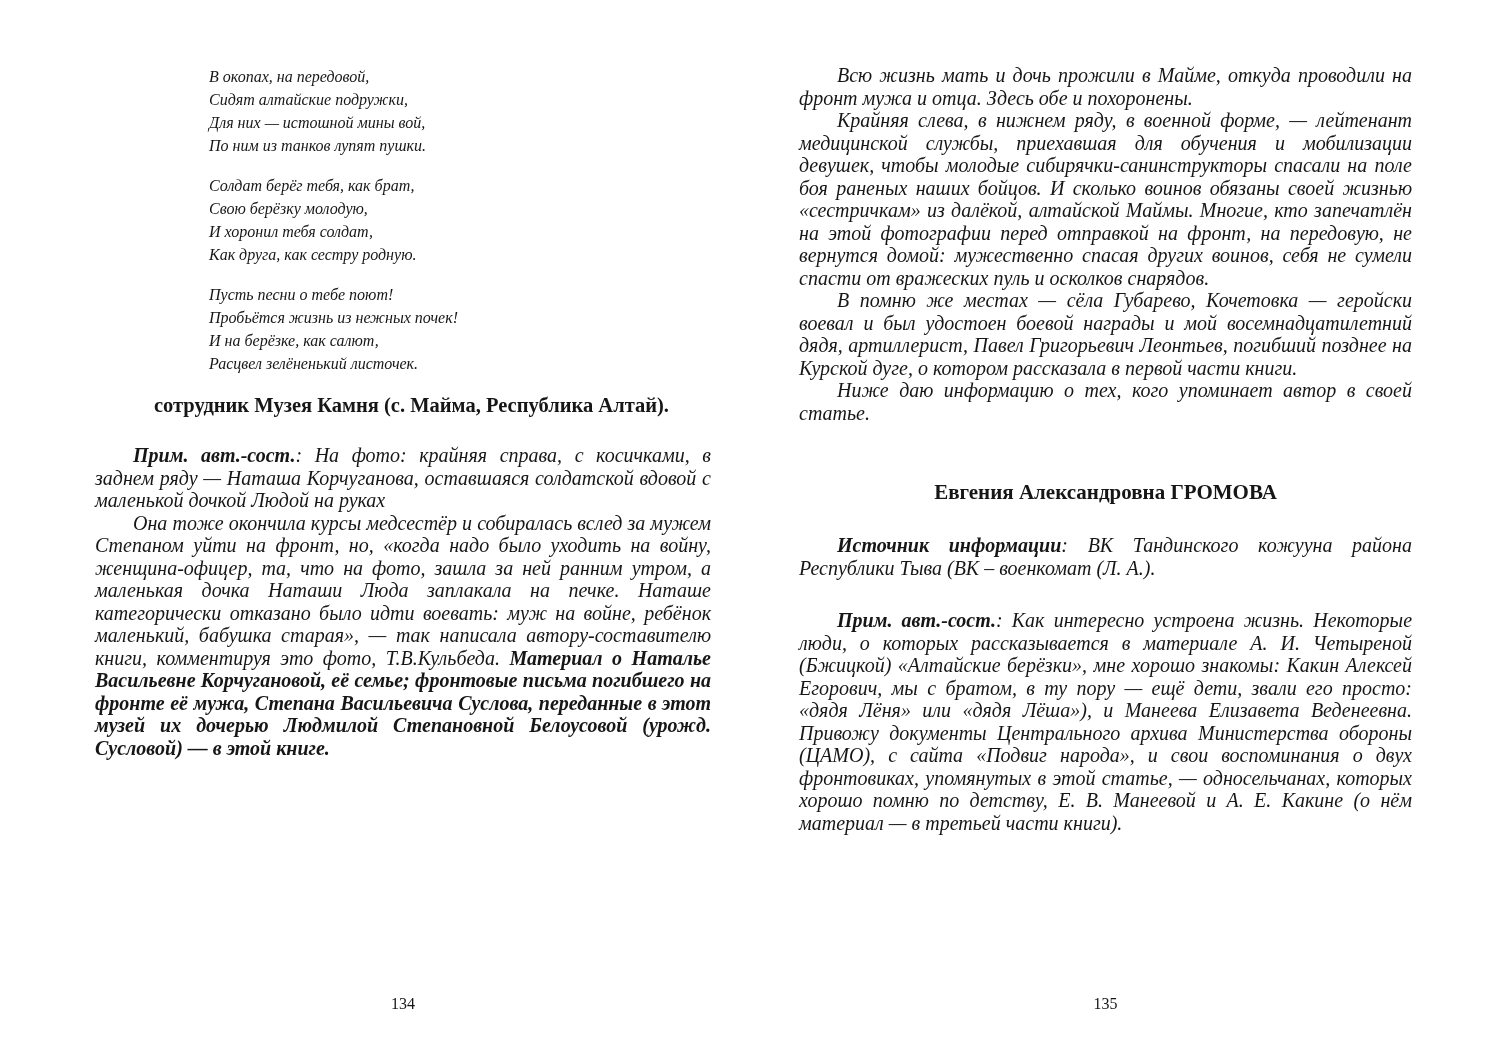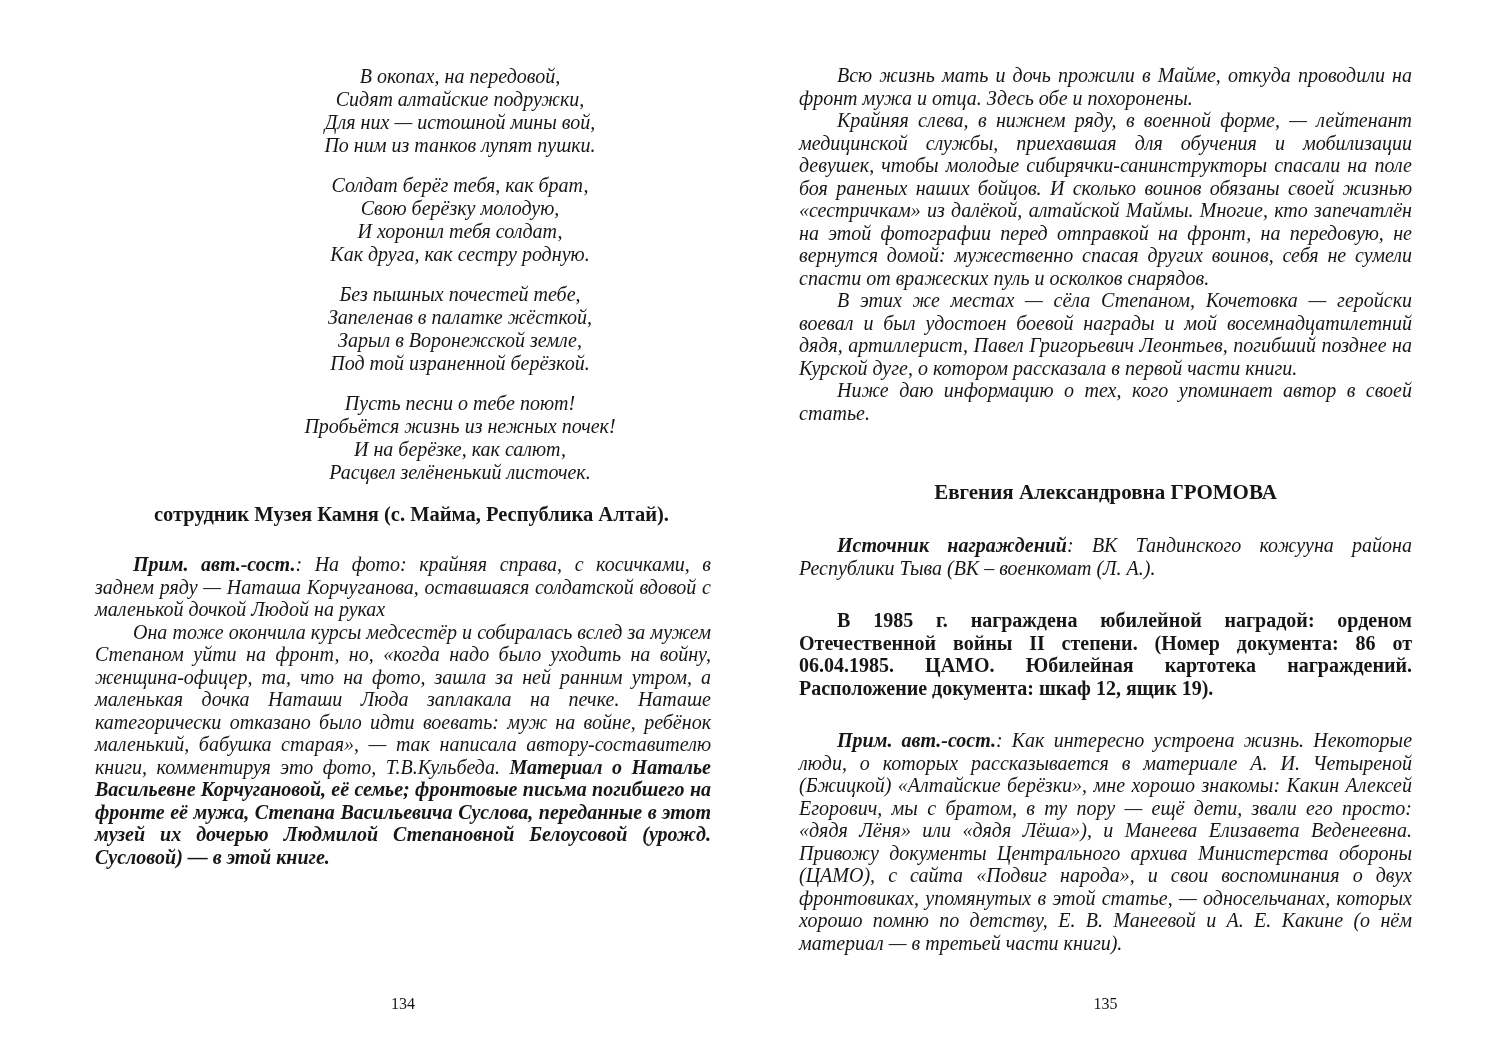--- a/index.html
+++ b/index.html
@@ -13,24 +13,23 @@
     overflow: hidden;
   }
   .page { position: absolute; top: 0; bottom: 0; }
   .page--left  { left: 95px;  width: 616px; }
   .page--right { left: 799px; width: 613px; }
   .page-inner--left  { padding-top: 65px; }
   .page-inner--right { padding-top: 64px; }
 
   .poem {
     margin-left: 114px;
-    font-size: 20px;
+    font-size: 16px;
     line-height: 23px;
     font-style: italic;
-    text-align: center;
   }
   .stanza { margin: 0 0 17px 0; }
   .stanza:last-child { margin-bottom: 0; }
 
   .attribution {
     margin-top: 16px;
     padding-right: 42px;
     font-weight: 700;
     font-size: 20.5px;
     line-height: 28px;
@@ -72,46 +71,44 @@
 <body>
 
 <div class="book">
 
   <div class="page page--left">
     <div class="page-inner page-inner--left">
 
       <div class="poem">
         <div class="stanza">В окопах, на передовой,<br>Сидят алтайские подружки,<br>Для них — истошной мины вой,<br>По ним из танков лупят пушки.</div>
         <div class="stanza">Солдат берёг тебя, как брат,<br>Свою берёзку молодую,<br>И хоронил тебя солдат,<br>Как друга, как сестру родную.</div>
-        <div class="stanza">Без пышных почестей тебе,<br>Запеленав в палатке жёсткой,<br>Зарыл в Воронежской земле,<br>Под той израненной берёзкой.</div>
         <div class="stanza">Пусть песни о тебе поют!<br>Пробьётся жизнь из нежных почек!<br>И на берёзке, как салют,<br>Расцвел зелёненький листочек.</div>
       </div>
 
       <div class="attribution">
         <div>сотрудник Музея Камня (с. Майма, Республика Алтай).</div>
       </div>
 
       <p class="para para--gap"><span class="b i">Прим. авт.-сост.</span><span class="i">: На фото: крайняя справа, с косичками, в заднем ряду — Наташа Корчуганова, оставшаяся солдатской вдовой с маленькой дочкой Людой на руках</span></p>
       <p class="para"><span class="i">Она тоже окончила курсы медсестёр и собиралась вслед за мужем Степаном уйти на фронт, но, «когда надо было уходить на войну, женщина-офицер, та, что на фото, зашла за ней ранним утром, а маленькая дочка Наташи Люда заплакала на печке. Наташе категорически отказано было идти воевать: муж на войне, ребёнок маленький, бабушка старая», — так написала автору-составителю книги, комментируя это фото, Т.В.Кульбеда. </span><span class="b i">Материал о Наталье Васильевне Корчугановой, её семье; фронтовые письма погибшего на фронте её мужа, Степана Васильевича Суслова, переданные в этот музей их дочерью Людмилой Степановной Белоусовой (урожд. Сусловой) — в этой книге.</span></p>
     </div>
 
     <div class="pageno">134</div>
   </div>
 
   <div class="page page--right">
     <div class="page-inner page-inner--right">
 
       <p class="para"><span class="i">Всю жизнь мать и дочь прожили в Майме, откуда проводили на фронт мужа и отца. Здесь обе и похоронены.</span></p>
       <p class="para"><span class="i">Крайняя слева, в нижнем ряду, в военной форме, — лейтенант медицинской службы, приехавшая для обучения и мобилизации девушек, чтобы молодые сибирячки-санинструкторы спасали на поле боя раненых наших бойцов. И сколько воинов обязаны своей жизнью «сестричкам» из далёкой, алтайской Маймы. Многие, кто запечатлён на этой фотографии перед отправкой на фронт, на передовую, не вернутся домой: мужественно спасая других воинов, себя не сумели спасти от вражеских пуль и осколков снарядов.</span></p>
-      <p class="para"><span class="i">В этих же местах — сёла Степаном, Кочетовка — геройски воевал и был удостоен боевой награды и мой восемнадцатилетний дядя, артиллерист, Павел Григорьевич Леонтьев, погибший позднее на Курской дуге, о котором рассказала в первой части книги.</span></p>
+      <p class="para"><span class="i">В помню же местах — сёла Губарево, Кочетовка — геройски воевал и был удостоен боевой награды и мой восемнадцатилетний дядя, артиллерист, Павел Григорьевич Леонтьев, погибший позднее на Курской дуге, о котором рассказала в первой части книги.</span></p>
       <p class="para"><span class="i">Ниже даю информацию о тех, кого упоминает автор в своей статье.</span></p>
 
       <h2 class="heading">Евгения Александровна ГРОМОВА</h2>
 
-      <p class="para para--gap2"><span class="b i">Источник награждений</span><span class="i">: ВК Тандинского кожууна района Республики Тыва (ВК – военкомат (Л. А.).</span></p>
-      <p class="para para--gap2"><span class="b">В 1985 г. награждена юбилейной наградой: орденом Отечественной войны II степени. (Номер документа: 86 от 06.04.1985. ЦАМО. Юбилейная картотека награждений. Расположение документа: шкаф 12, ящик 19).</span></p>
+      <p class="para para--gap2"><span class="b i">Источник информации</span><span class="i">: ВК Тандинского кожууна района Республики Тыва (ВК – военкомат (Л. А.).</span></p>
       <p class="para para--gap2"><span class="b i">Прим. авт.-сост.</span><span class="i">: Как интересно устроена жизнь. Некоторые люди, о которых рассказывается в материале А. И. Четыреной (Бжицкой) «Алтайские берёзки», мне хорошо знакомы: Какин Алексей Егорович, мы с братом, в ту пору — ещё дети, звали его просто: «дядя Лёня» или «дядя Лёша»), и Манеева Елизавета Веденеевна. Привожу документы Центрального архива Министерства обороны (ЦАМО), с сайта «Подвиг народа», и свои воспоминания о двух фронтовиках, упомянутых в этой статье, — односельчанах, которых хорошо помню по детству, Е. В. Манеевой и А. Е. Какине (о нём материал — в третьей части книги).</span></p>
     </div>
 
     <div class="pageno">135</div>
   </div>
 
 </div>
 
 </body></html>

